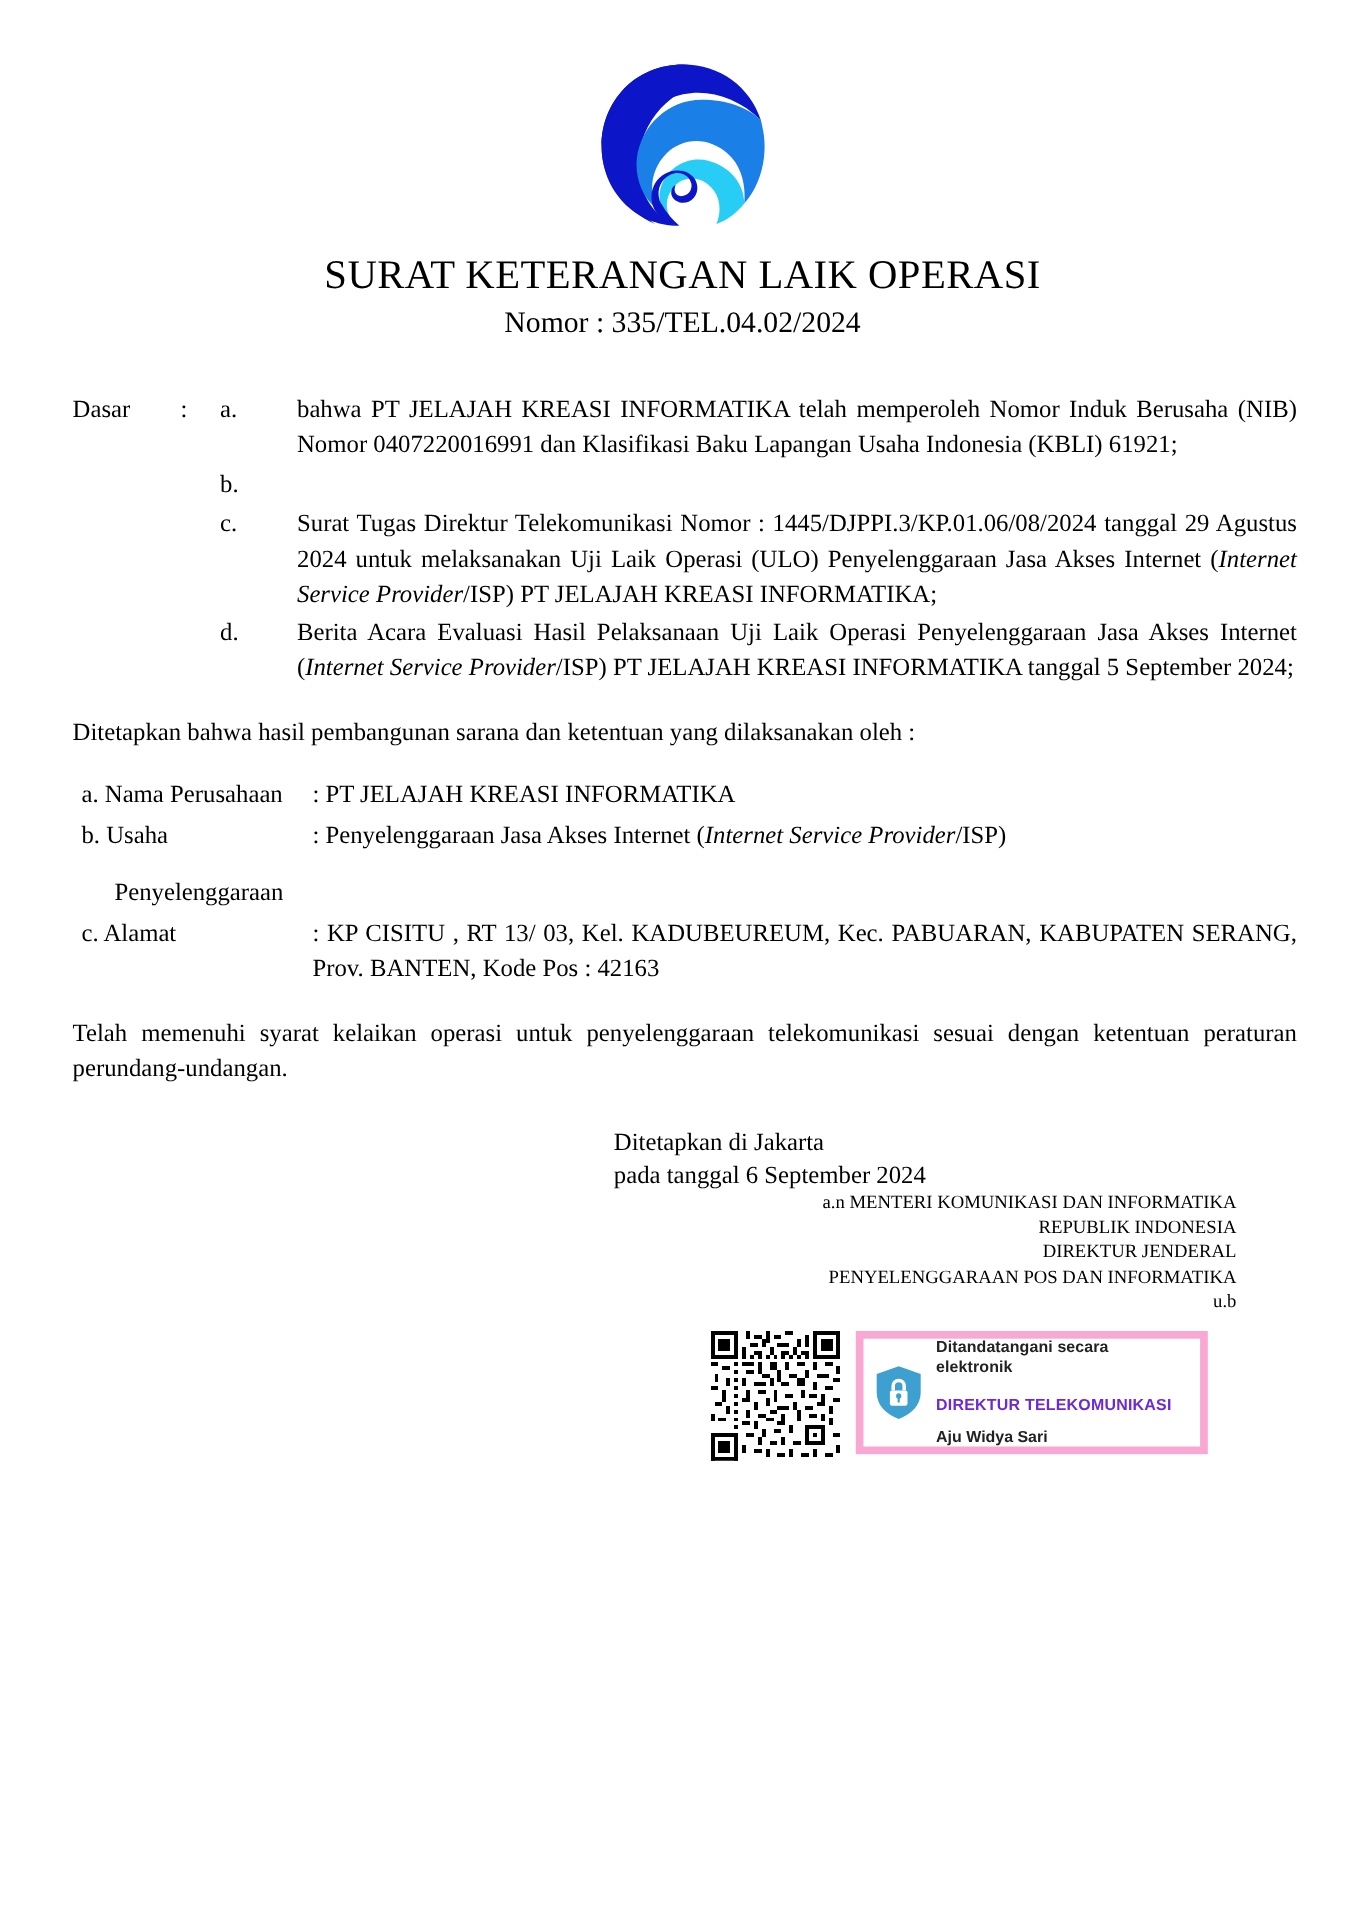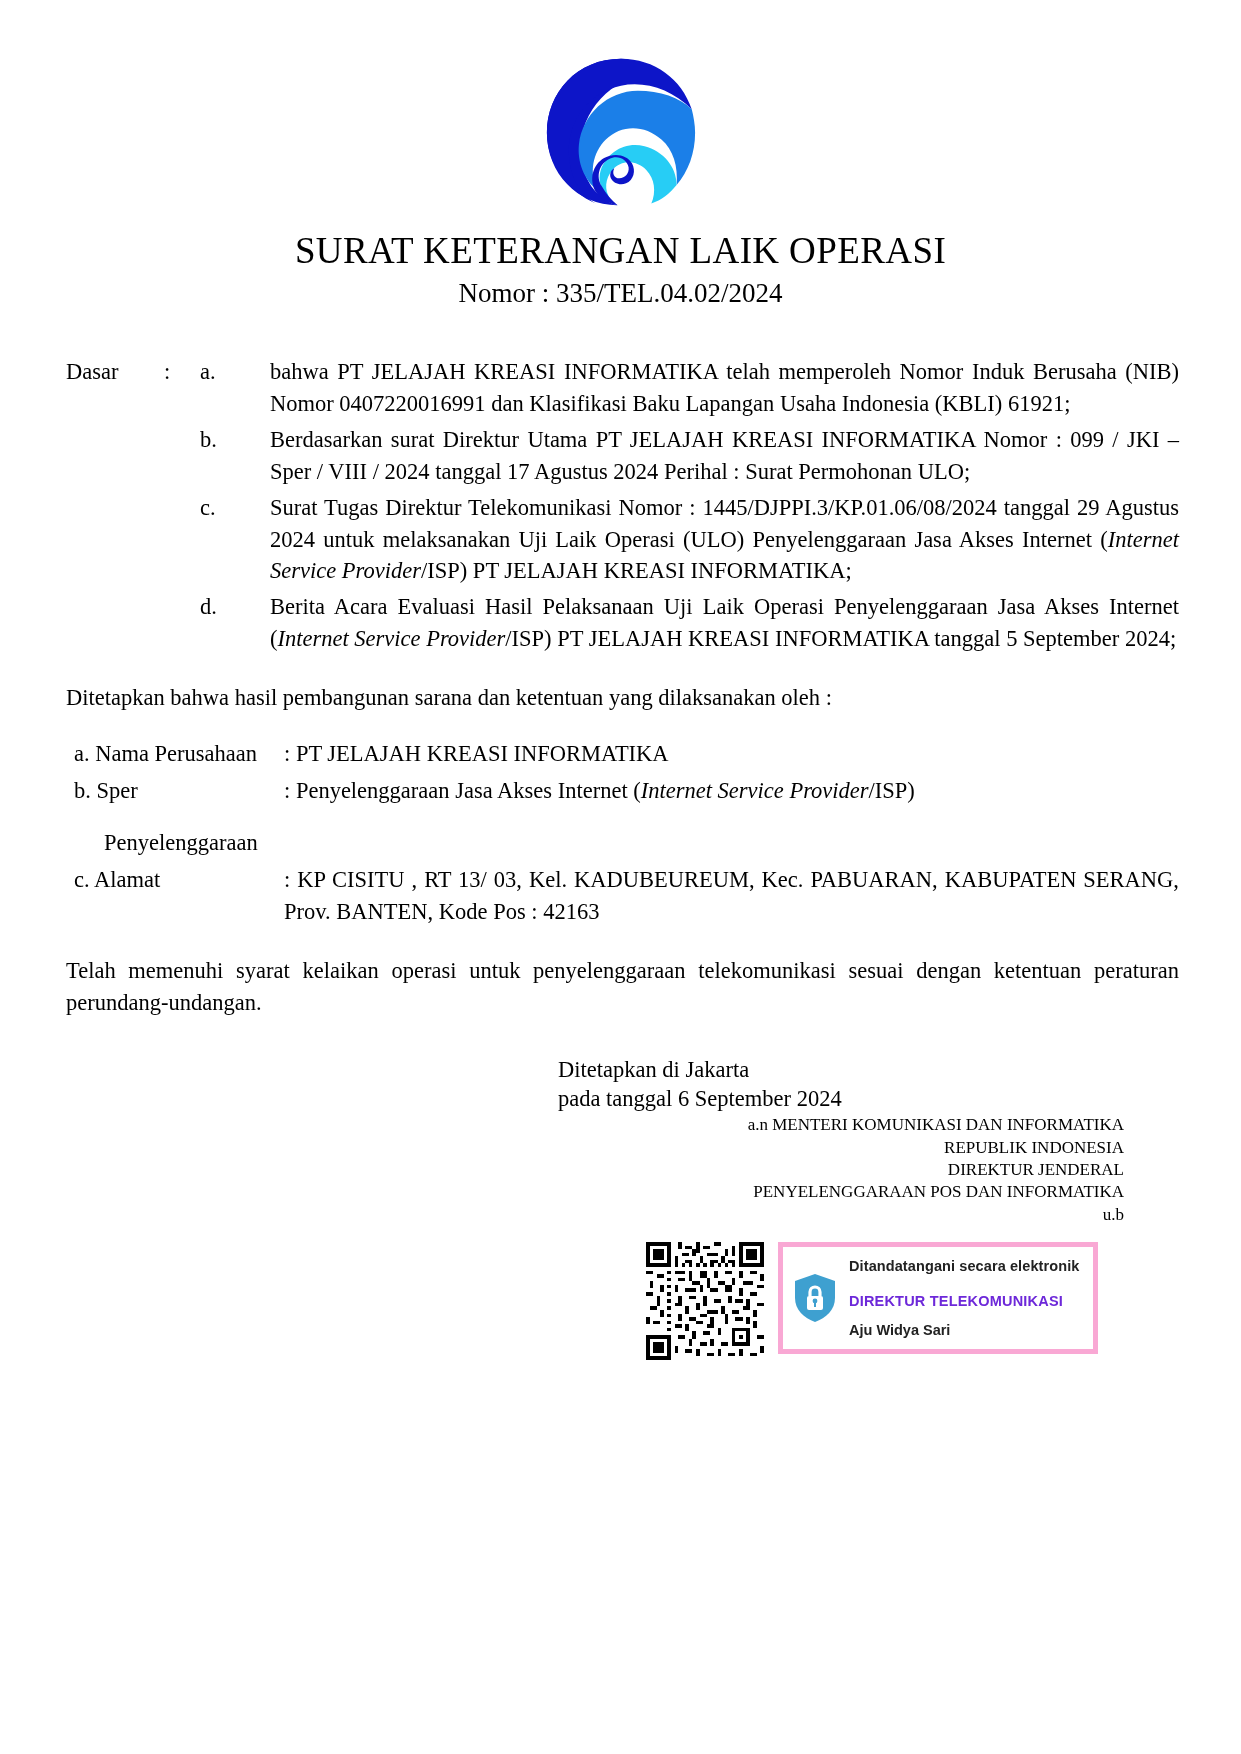--- a/index.html
+++ b/index.html
@@ -166,21 +166,21 @@
     align-items: flex-start;
   }
   .qr {
     width: 118px;
     height: 118px;
     flex: 0 0 118px;
     display: block;
   }
   .esign-box {
     margin-left: 14px;
-    border: 5px solid #f9a8d4;
+    border: 7px solid #f9a8d4;
     background: #ffffff;
     width: 320px;
     height: 112px;
     box-sizing: border-box;
     display: flex;
     align-items: center;
     padding: 0 10px;
   }
   .shield {
     width: 44px;
@@ -259,21 +259,20 @@
         <div class="dasar-label">Dasar</div>
         <div class="dasar-colon">:</div>
         <div class="dasar-letter">a.</div>
         <div class="dasar-text">bahwa PT JELAJAH KREASI INFORMATIKA telah memperoleh Nomor Induk Berusaha (NIB) Nomor 0407220016991 dan Klasifikasi Baku Lapangan Usaha Indonesia (KBLI) 61921;</div>
       </div>
 
       <div class="dasar-row">
         <div class="dasar-label"></div>
         <div class="dasar-colon"></div>
         <div class="dasar-letter">b.</div>
-        <div class="dasar-text">Berdasarkan surat Direktur Utama PT JELAJAH KREASI INFORMATIKA Nomor : 099 / JKI – Sper / VIII / 2024 tanggal 17 Agustus 2024 Perihal : Surat Permohonan ULO;</div>
       </div>
 
       <div class="dasar-row">
         <div class="dasar-label"></div>
         <div class="dasar-colon"></div>
         <div class="dasar-letter">c.</div>
         <div class="dasar-text"><span>Surat Tugas Direktur Telekomunikasi Nomor : 1445/DJPPI.3/KP.01.06/08/2024 tanggal 29 Agustus 2024 untuk melaksanakan Uji Laik Operasi (ULO) Penyelenggaraan Jasa Akses Internet (</span><em>Internet Service Provider</em><span>/ISP) PT JELAJAH KREASI INFORMATIKA;</span></div>
       </div>
 
       <div class="dasar-row">
@@ -289,21 +288,21 @@
 
     <div class="details">
 
       <div class="detail-row">
         <div class="detail-key">a. Nama Perusahaan</div>
         <div class="detail-val">: PT JELAJAH KREASI INFORMATIKA</div>
       </div>
 
       <div class="detail-row">
         <div class="detail-key">
-          <div>b. Sper</div>
+          <div>b. Usaha</div>
           <div class="detail-sub">Penyelenggaraan</div>
         </div>
         <div class="detail-val"><span>: Penyelenggaraan Jasa Akses Internet (</span><em>Internet Service Provider</em><span>/ISP)</span></div>
       </div>
 
       <div class="detail-row">
         <div class="detail-key">c. Alamat</div>
         <div class="detail-val just">: KP CISITU , RT 13/ 03, Kel. KADUBEUREUM, Kec. PABUARAN, KABUPATEN SERANG, Prov. BANTEN, Kode Pos : 42163</div>
       </div>
 

